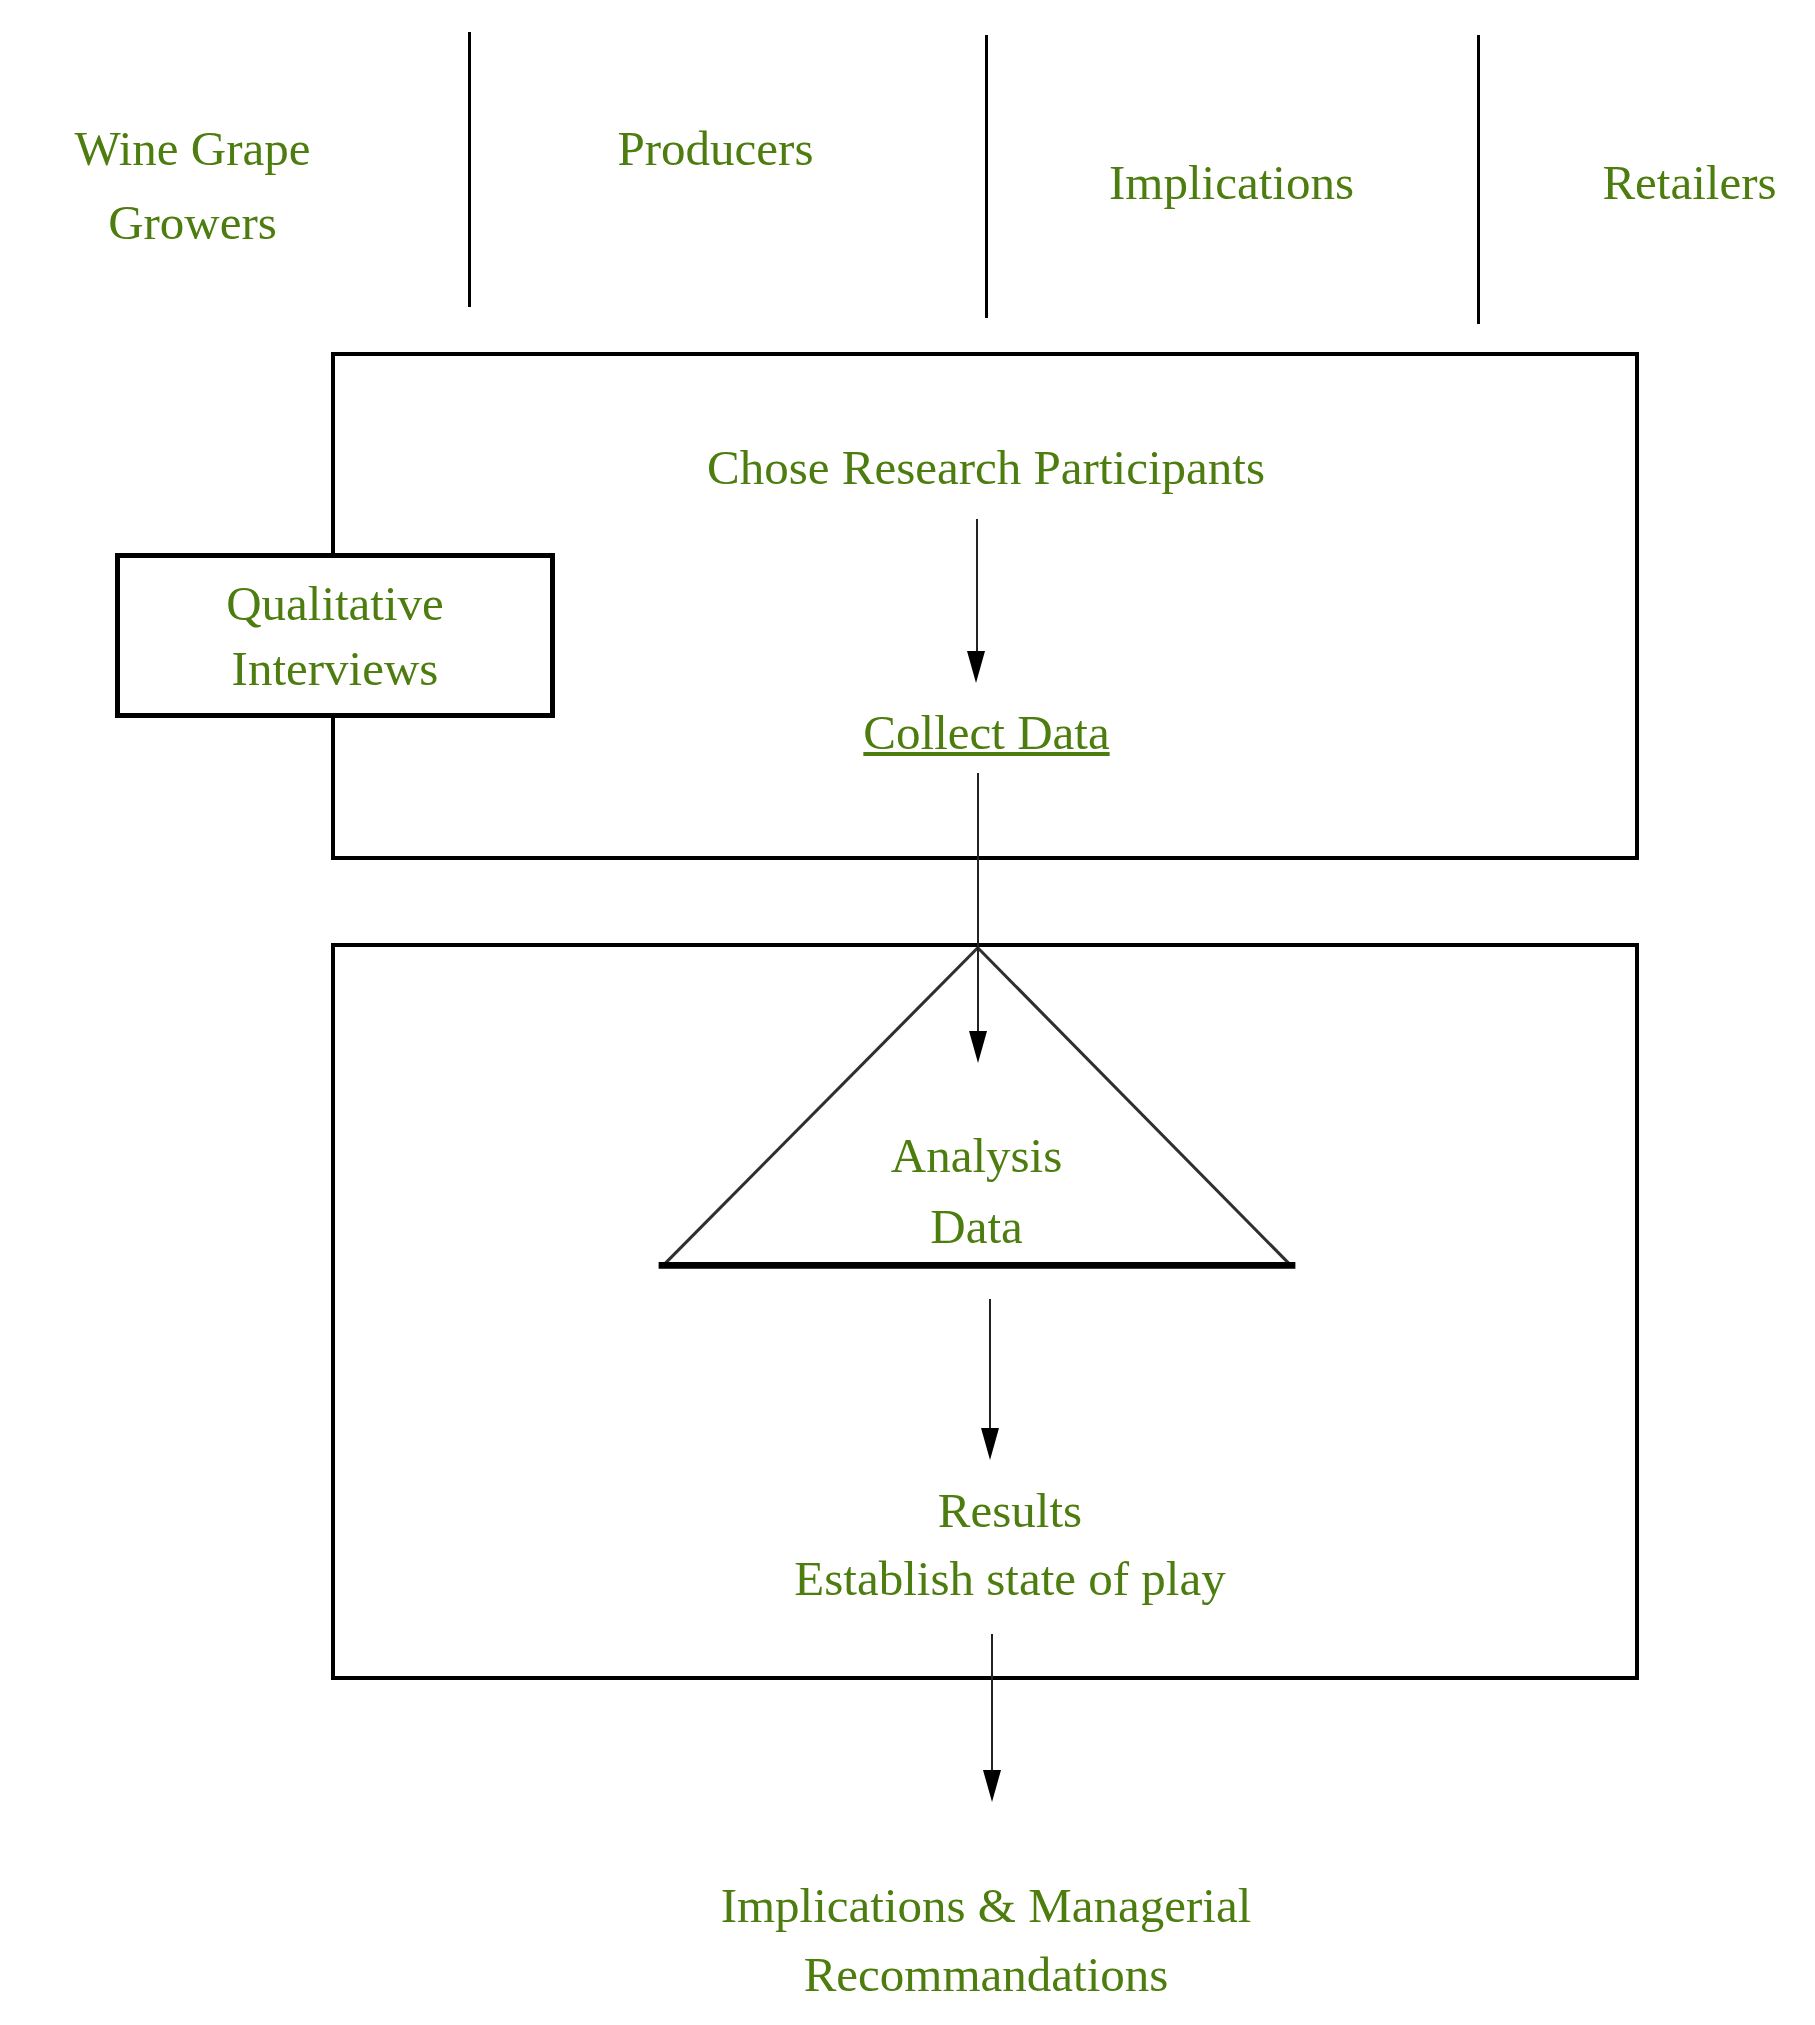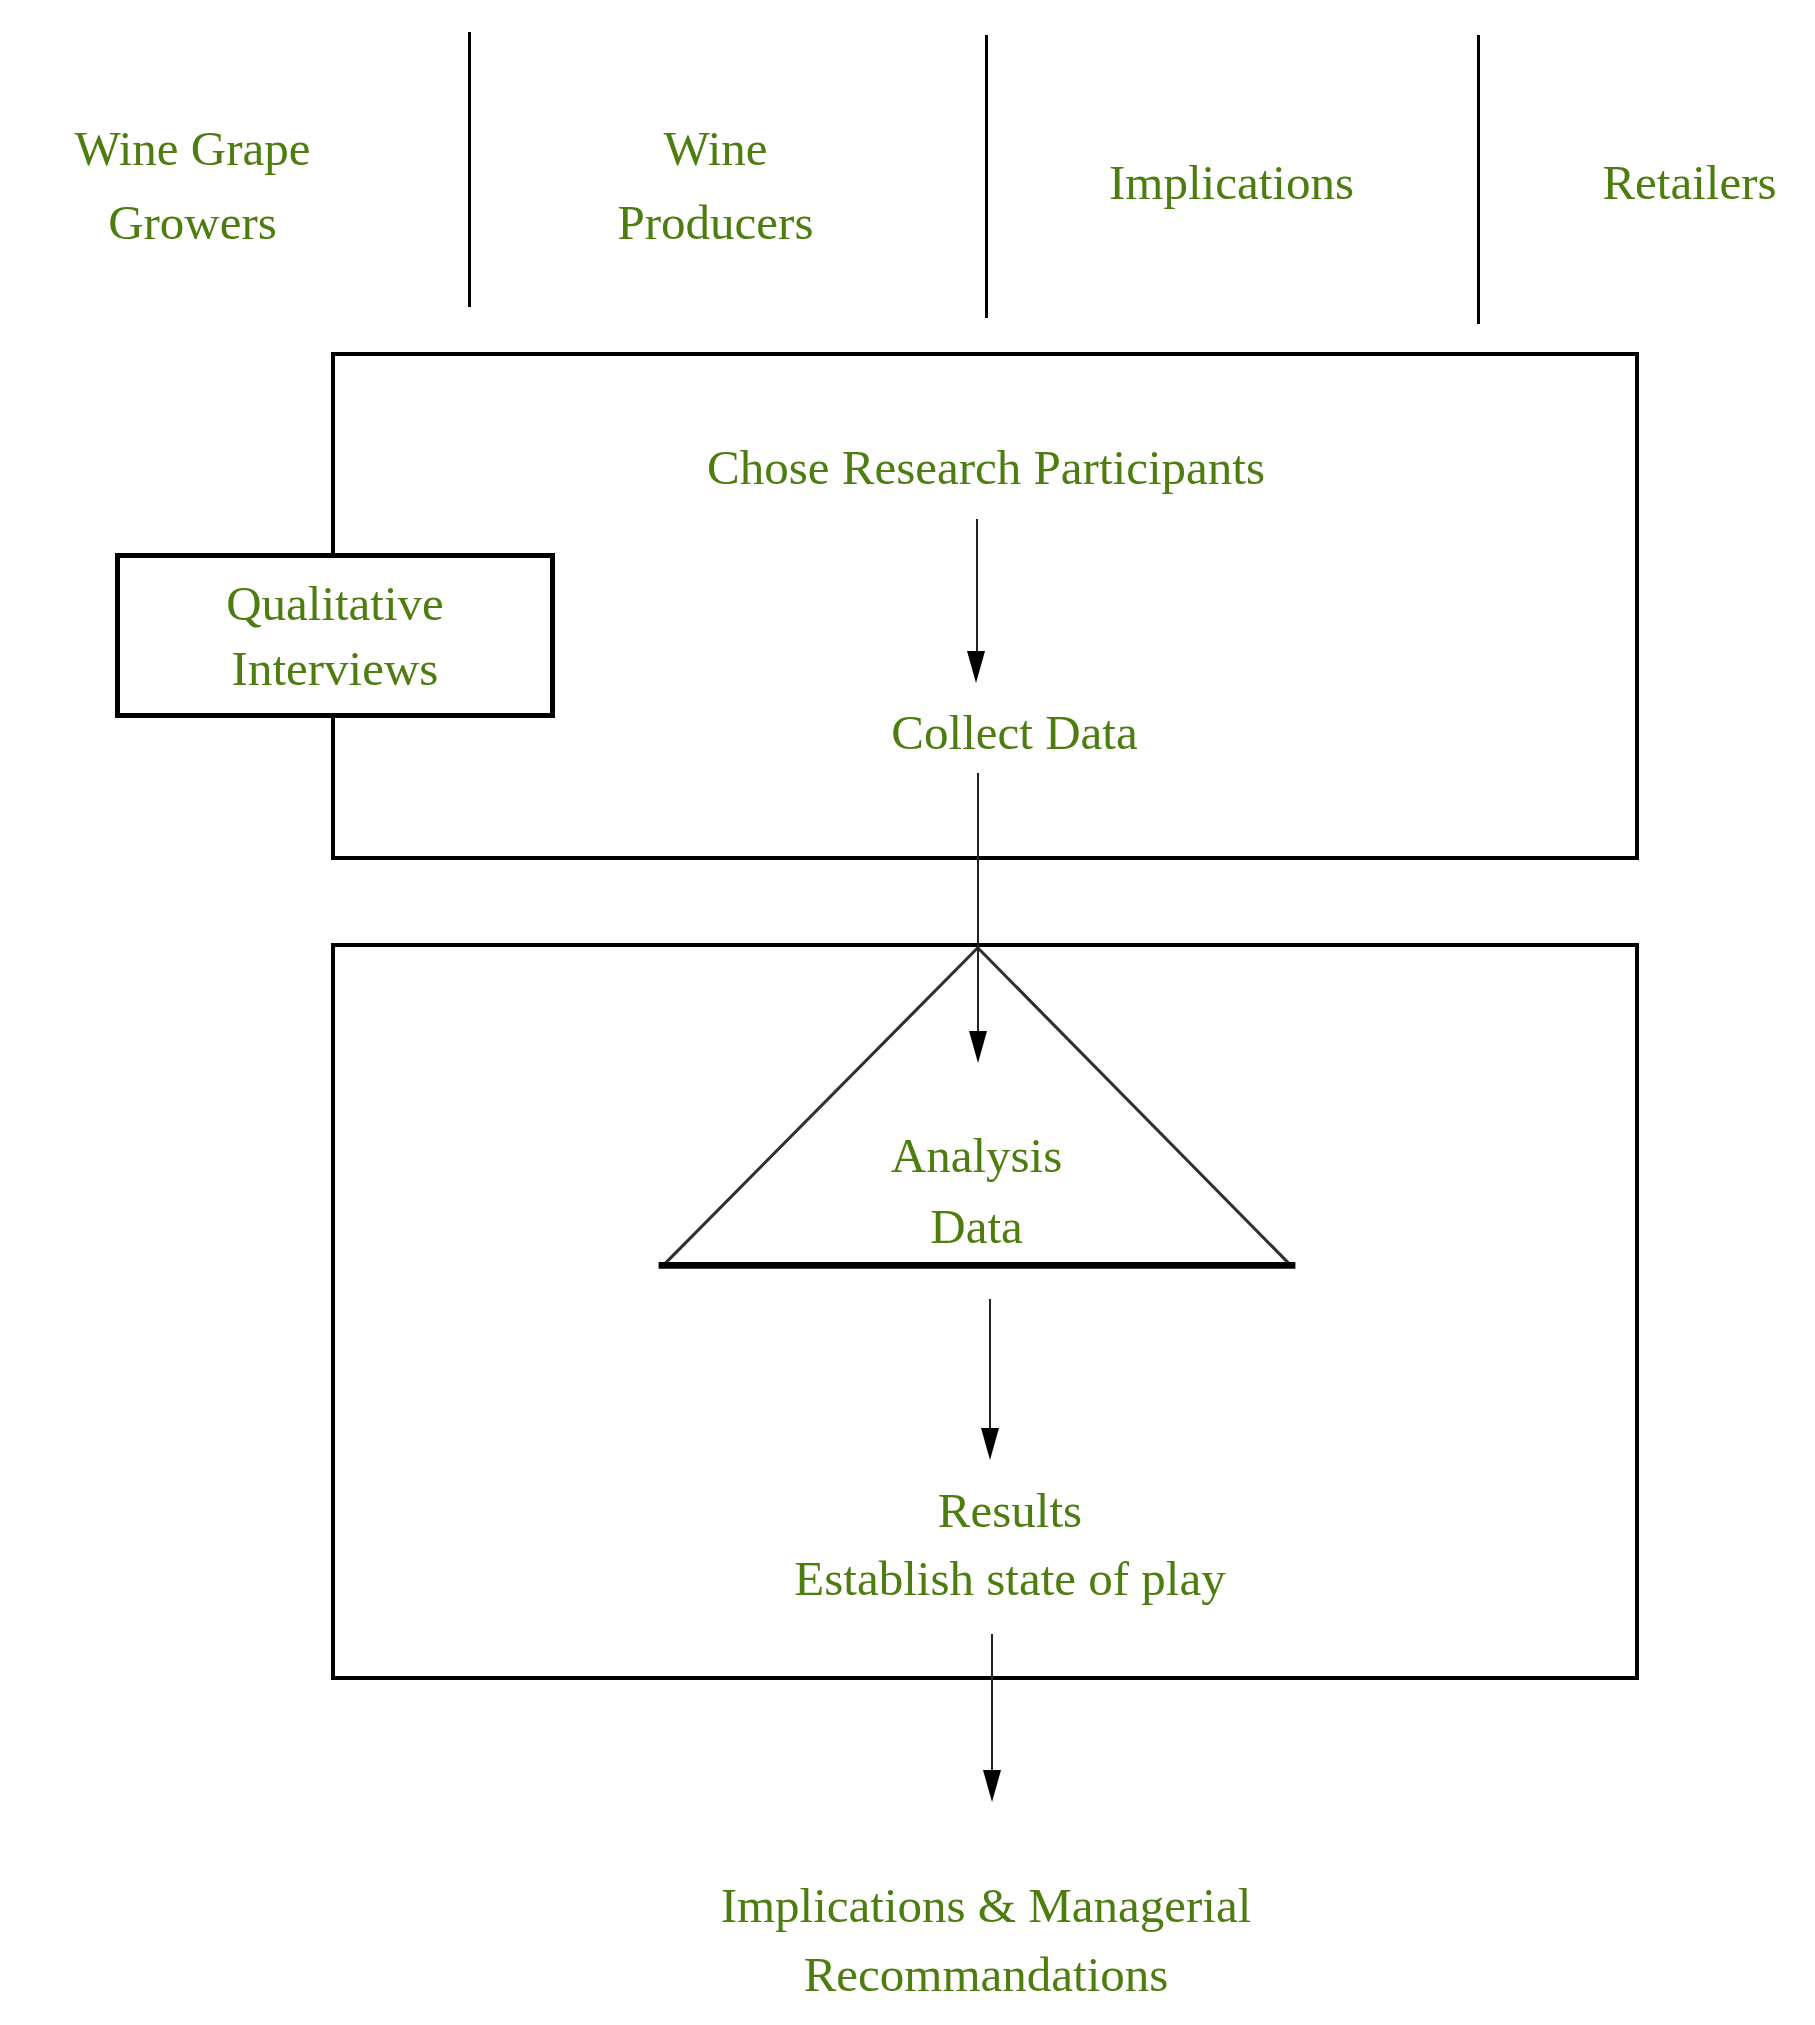--- a/index.html
+++ b/index.html
@@ -69,40 +69,39 @@
 
   <div class="vline" style="left:468px; top:32px; height:275px;"></div>
   <div class="vline" style="left:985px; top:35px; height:283px;"></div>
   <div class="vline" style="left:1477px; top:35px; height:289px;"></div>
 
   <div class="lane-label" style="left:23px; top:112px; width:339px;">
     <span>Wine Grape</span>
     <span>Growers</span>
   </div>
   <div class="lane-label" style="left:546px; top:112px; width:339px;">
-    <span>Wine</span>
     <span>Producers</span>
   </div>
   <div class="lane-label" style="left:1062px; top:146px; width:339px;">
     <span>Implications</span>
   </div>
   <div class="lane-label" style="left:1547px; top:146px; width:285px;">
     <span>Retailers</span>
   </div>
 
   <div class="big-box z1" style="left:331px; top:352px; width:1308px; height:508px;"></div>
 
   <div class="center-text" style="left:486px; top:440px; width:1000px; line-height:55px;">
     <span>Chose Research Participants</span>
   </div>
 
   <div class="shaft" style="left:976px; top:519px; height:135px;"></div>
   <div class="arrowhead" style="left:967px; top:651px;"></div>
 
-  <div class="center-text" style="left:630px; top:705px; width:769px; line-height:55px;">
+  <div class="center-text" style="left:602px; top:705px; width:769px; line-height:55px;text-decoration:underline;">
     <span>Collect Data</span>
   </div>
 
   <div id="qual-box">
     <span>Qualitative</span>
     <span>Interviews</span>
   </div>
 
   <div class="shaft z3" style="left:977px; top:773px; height:262px;"></div>
   <div class="arrowhead z3" style="left:969px; top:1031px;"></div>

